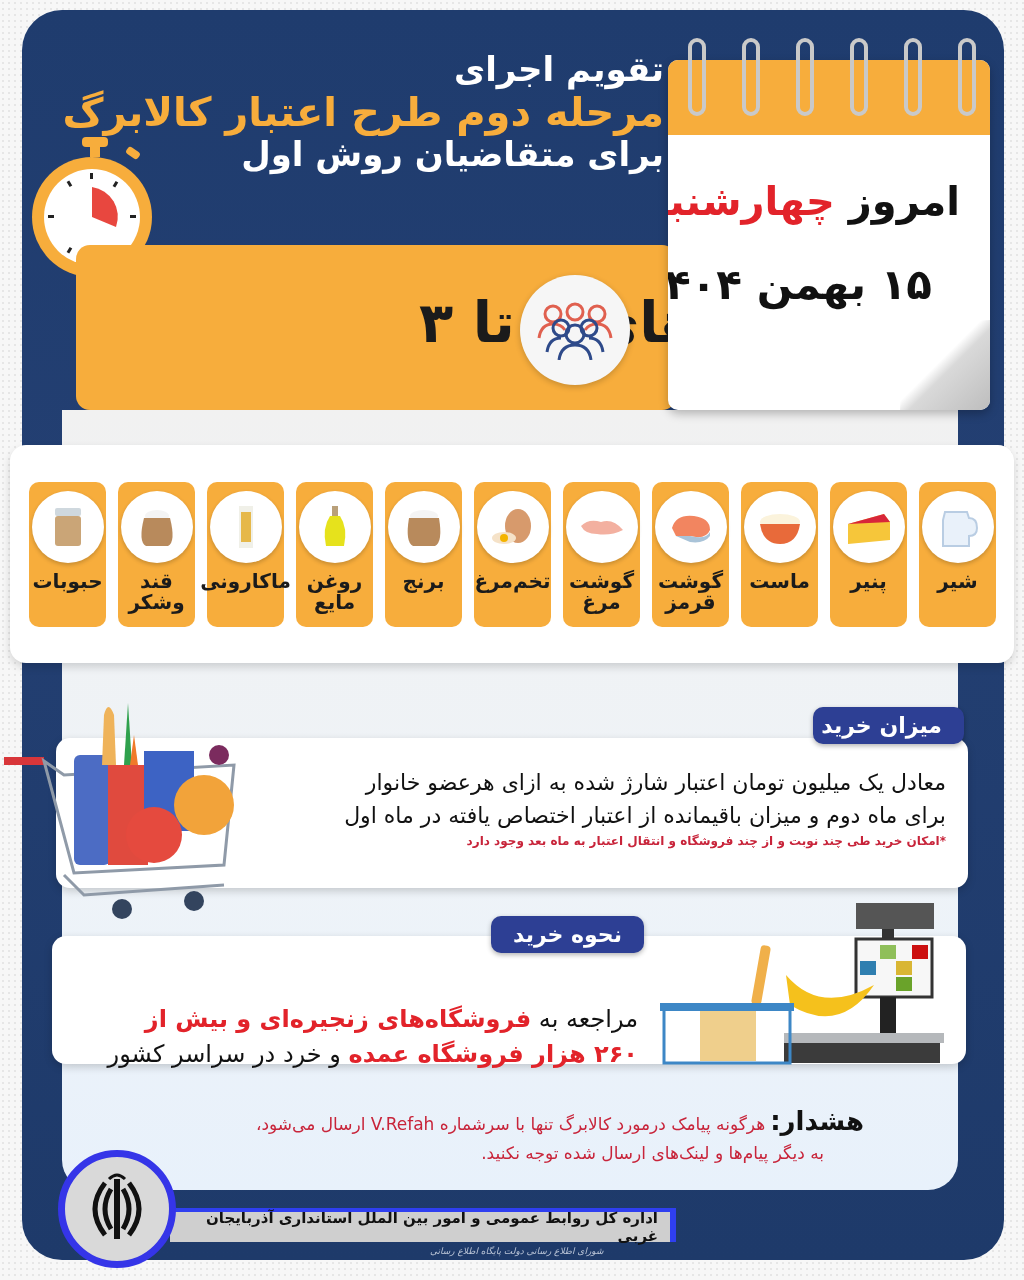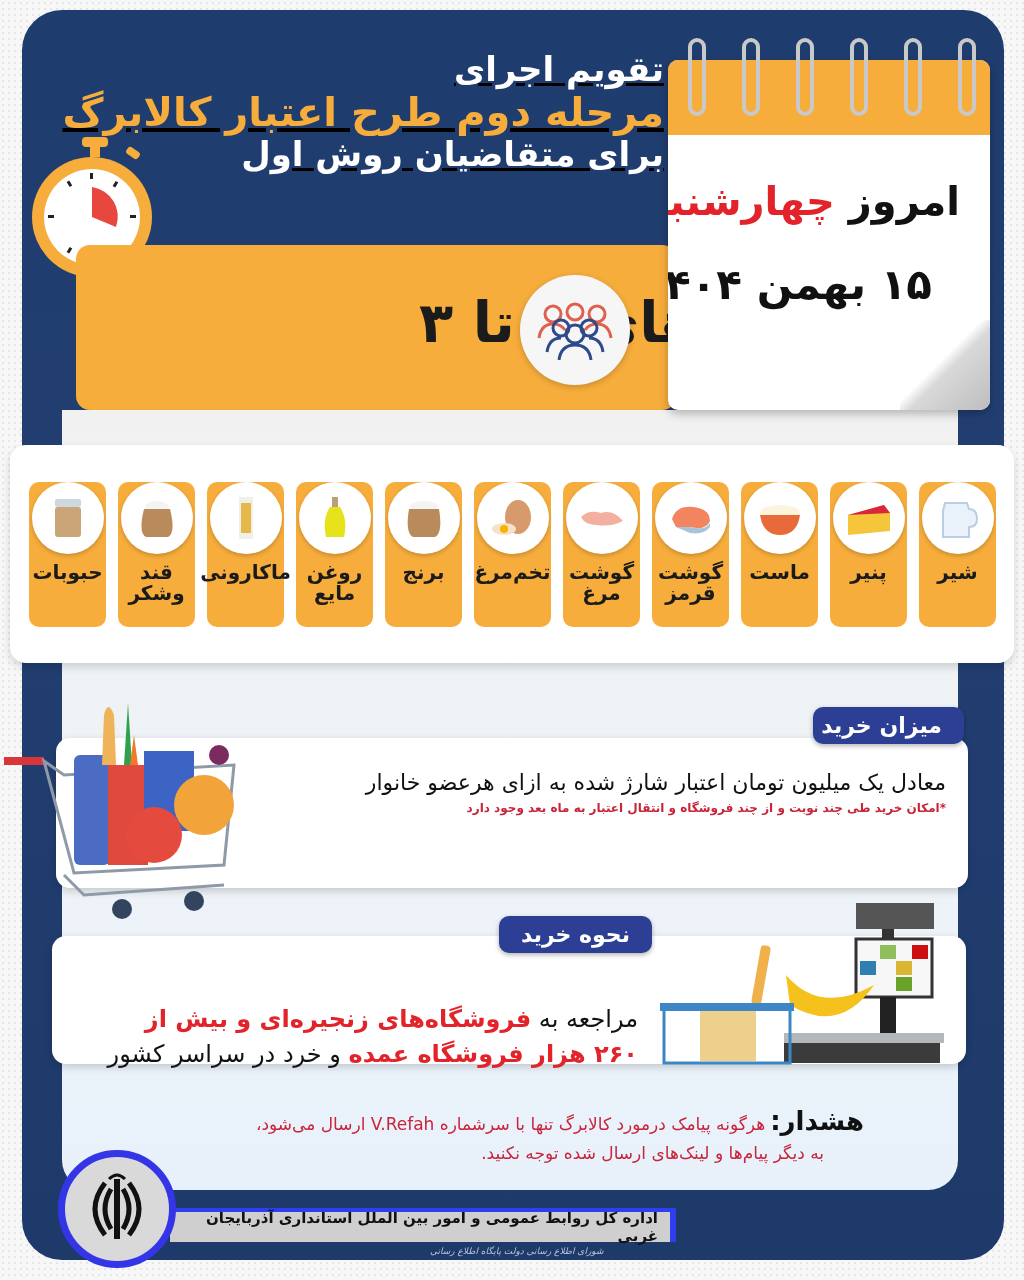--- a/index.html
+++ b/index.html
@@ -19,21 +19,20 @@
   }
   .inner-panel {
     position: absolute; left: 62px; top: 410px; width: 896px; height: 780px;
     background: linear-gradient(180deg, #f1f1f1 0%, #eef3f8 60%, #e8f1fb 100%);
     border-radius: 0 0 30px 30px;
   }
   
   .title {
     position: absolute; right: 360px; top: 50px; text-align: right; font-weight: bold;
     line-height: 1.15;
-    text-decoration: underline;
   }
   .title .l1 { color: #ffffff; font-size: 34px; }
   .title .l2 { color: #f7ad3c; font-size: 40px; }
   .title .l3 { color: #ffffff; font-size: 34px; text-align: right; }
 
   
   .stopwatch { position: absolute; left: 30px; top: 135px; width: 125px; height: 145px; }
 
   
   .banner {
@@ -72,21 +71,21 @@
   .items-card {
     position: absolute; left: 10px; top: 445px; width: 1004px; height: 218px;
     background: #ffffff; border-radius: 16px; box-shadow: 0 4px 8px rgba(0,0,0,.15);
   }
   .items {
     position: absolute; left: 28px; top: 482px; width: 968px; height: 145px;
     display: flex; flex-direction: row; gap: 12px;
   }
   .item {
     width: 77px; height: 145px; background: #f7ad3c; border-radius: 10px;
-    display: flex; flex-direction: column; align-items: center; padding-top: 0;
+    display: flex; flex-direction: column; align-items: center; padding-top: 9px;
   }
   .item-circle {
     width: 72px; height: 72px; border-radius: 50%; background: #fff;
     box-shadow: 0 2px 4px rgba(0,0,0,.2); display: flex; align-items: center; justify-content: center;
   }
   .item-label {
     margin-top: 8px; font-size: 20px; font-weight: bold; color: #1b1b1b;
     text-align: center; line-height: 1.05; white-space: pre-line;
   }
 
@@ -297,20 +296,21 @@
         </svg>
     </div>
     <div class="item-label">حبوبات</div>
   </div>
 </div>
 
 <div class="info-card" style="left:56px; top:738px; width:912px; height:150px;"></div>
 <div class="pill" style="right:60px; top:707px;padding-left:8px;">میزان خرید</div>
 <div style="position:absolute; right:78px; top:766px; text-align:right; font-size:22px; line-height:1.5;">
   <div class="text-black">معادل یک میلیون تومان اعتبار شارژ شده به ازای هرعضو خانوار</div>
+  <div class="text-black">برای ماه دوم و میزان باقیمانده از اعتبار اختصاص یافته در ماه اول</div>
   <div class="text-crimson" style="font-size:12px;">*امکان خرید طی چند نوبت و از چند فروشگاه و انتقال اعتبار به ماه بعد وجود دارد</div>
 </div>
 <div style="position:absolute; left:4px; top:695px; width:250px; height:230px;">
   <svg width="250" height="230" viewBox="0 0 250 230">
     <rect x="0" y="62" width="40" height="8" fill="#d8363a"></rect>
     <path d="M40 66 L60 80 L230 70 L220 170 L70 178 Z" fill="none" stroke="#8f9aa8" stroke-width="3"></path>
     <rect x="70" y="60" width="36" height="110" rx="6" fill="#4c6cc4"></rect>
     <rect x="104" y="70" width="40" height="100" fill="#e04a3e"></rect>
     <rect x="140" y="56" width="50" height="80" fill="#3d63c4"></rect>
     <circle cx="200" cy="110" r="30" fill="#f2a33a"></circle>
@@ -319,21 +319,21 @@
     <path d="M124 8 L128 70 H120 Z" fill="#2fa14d"></path>
     <path d="M130 40 L134 70 H126 Z" fill="#f07a2a"></path>
     <circle cx="215" cy="60" r="10" fill="#7b2b5e"></circle>
     <path d="M60 180 L80 200 L220 190" fill="none" stroke="#8f9aa8" stroke-width="3"></path>
     <circle cx="118" cy="214" r="10" fill="#33445e"></circle>
     <circle cx="190" cy="206" r="10" fill="#33445e"></circle>
   </svg>
 </div>
 
 <div class="info-card" style="left:52px; top:936px; width:914px; height:128px;"></div>
-<div class="pill" style="right:372px; top:916px;">نحوه خرید</div>
+<div class="pill" style="right:380px; top:916px;">نحوه خرید</div>
 <div style="position:absolute; right:386px; top:974px; text-align:right; font-size:24px; line-height:1.45;margin-top:28px;">
   <div><span class="text-black">مراجعه به </span><span class="text-red">فروشگاه‌های زنجیره‌ای و بیش از</span></div>
   <div><span class="text-red">۲۶۰ هزار فروشگاه عمده</span><span class="text-black"> و خرد در سراسر کشور</span></div>
 </div>
 <div style="position:absolute; left:660px; top:895px; width:290px; height:170px;">
   <svg width="290" height="170" viewBox="0 0 290 170">
     <rect x="196" y="8" width="78" height="26" fill="#555"></rect>
     <rect x="222" y="34" width="12" height="12" fill="#333"></rect>
     <rect x="196" y="44" width="76" height="58" fill="#f7f7f7" stroke="#333" stroke-width="3"></rect>
     <rect x="220" y="50" width="16" height="14" fill="#8fbf5a"></rect>

